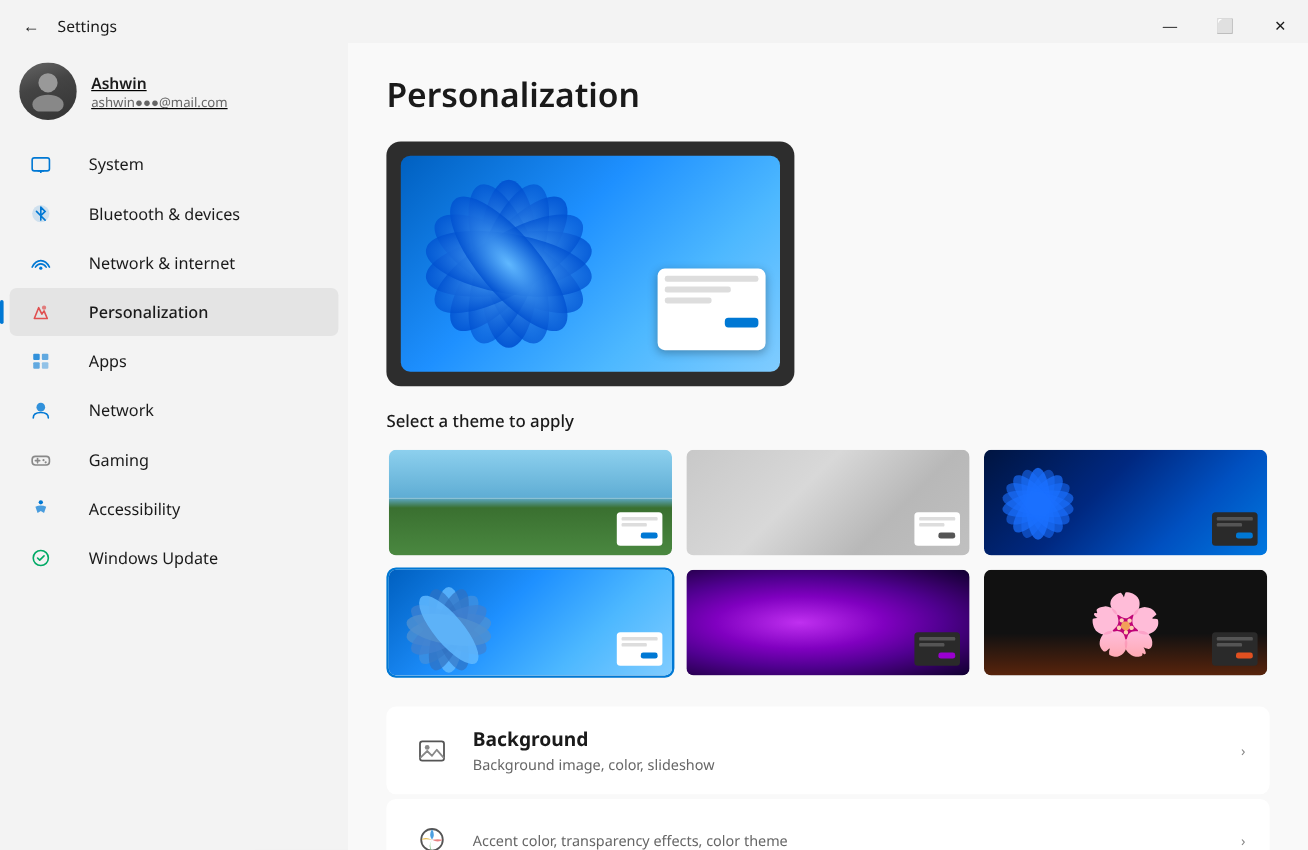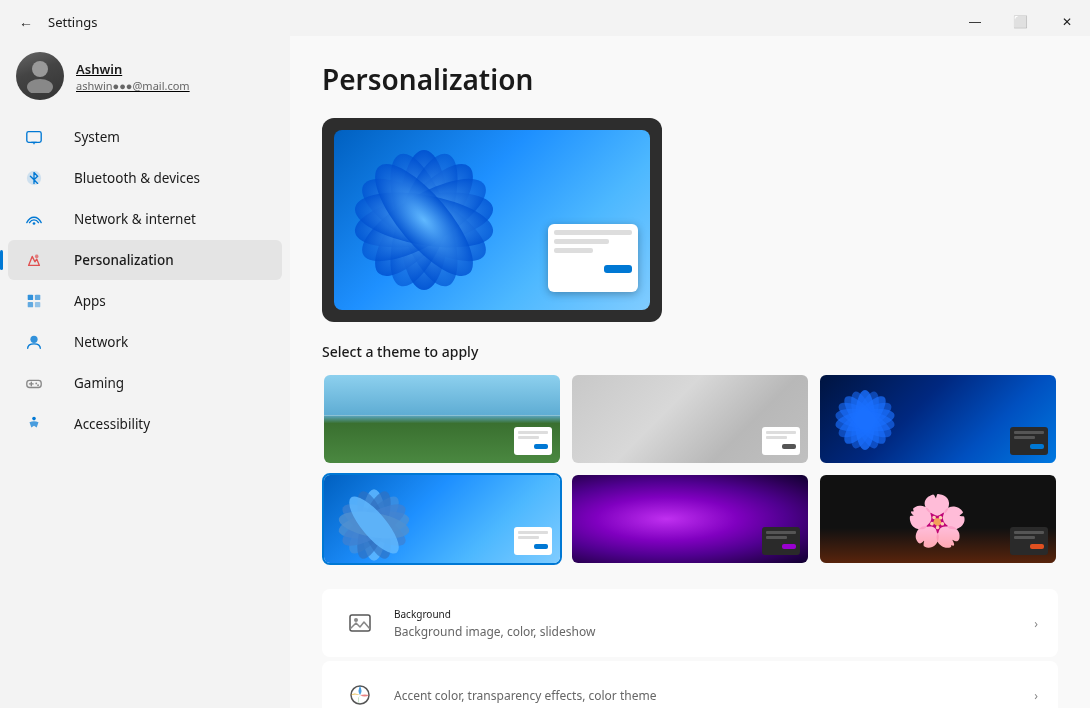--- a/index.html
+++ b/index.html
@@ -280,22 +280,22 @@
     .settings-item-icon {
       width: 36px;
       height: 36px;
       display: flex;
       align-items: center;
       justify-content: center;
       flex-shrink: 0;
     }
     .settings-item-text { flex: 1; }
     .settings-item-title {
-      font-size: 10px;
-      font-weight: 400;
+      font-size: 16px;
+      font-weight: 700;
       color: #1a1a1a;
       margin-bottom: 2px;
     }
     .settings-item-subtitle {
       font-size: 12px;
       color: #666;
     }
     .chevron-icon {
       color: #888;
       font-size: 12px;
@@ -427,20 +427,29 @@
       <span class="nav-icon">
         <svg viewBox="0 0 20 20" fill="none">
           <circle cx="10" cy="4" r="2" fill="#0078d4"></circle>
           <path d="M5 8 Q10 6 15 8 L13 14 L10 12 L7 14 Z" fill="#0078d4" opacity="0.7"></path>
         </svg>
       </span>
       <span>Accessibility</span>
     </div>
 
 
+    <div class="nav-item">
+      <span class="nav-icon">
+        <svg viewBox="0 0 20 20" fill="none">
+          <circle cx="10" cy="10" r="7" stroke="#0a6" stroke-width="1.5"></circle>
+          <path d="M7 10 L9 12 L13 8" stroke="#0a6" stroke-width="1.5" stroke-linecap="round" stroke-linejoin="round"></path>
+        </svg>
+      </span>
+      <span>Windows Update</span>
+    </div>
 
   </div>
 
   <div class="main-content">
 
     <h1 class="page-title">Personalization</h1>
 
     <div class="theme-preview">
       <div class="theme-preview-inner">
 

